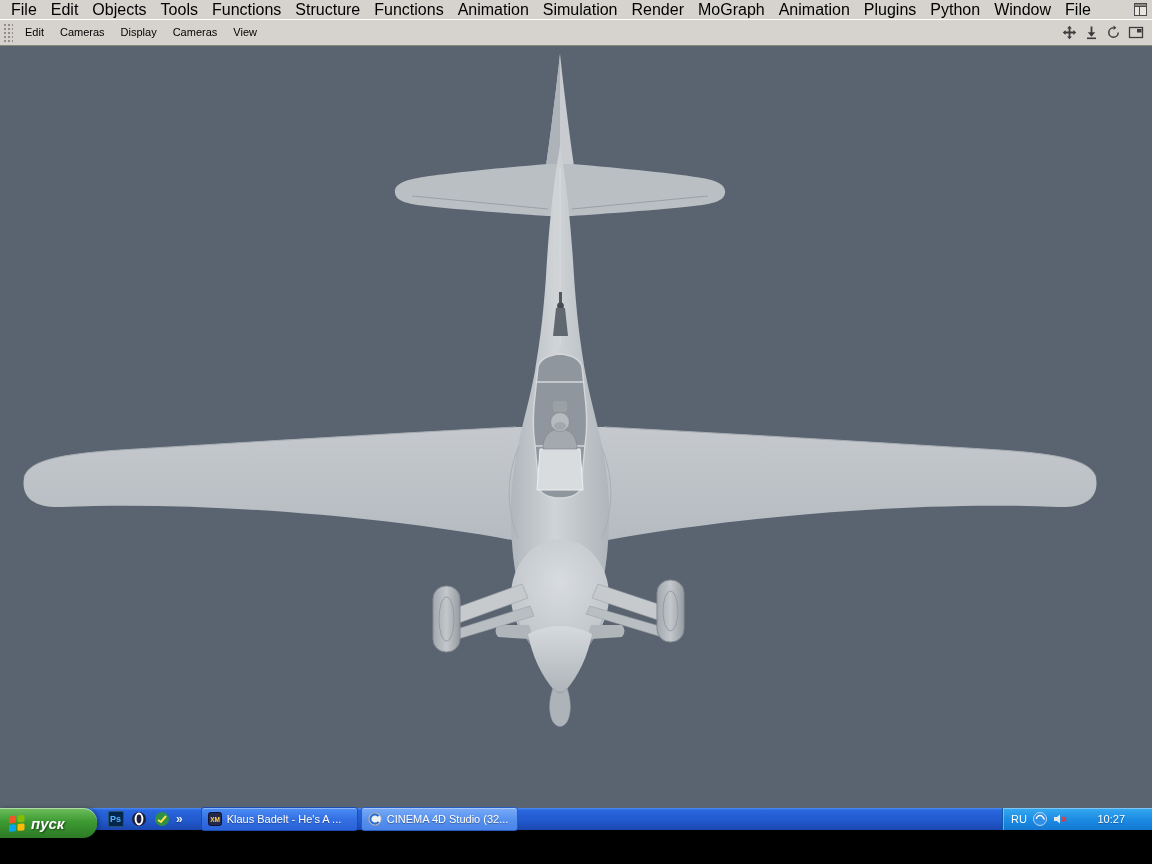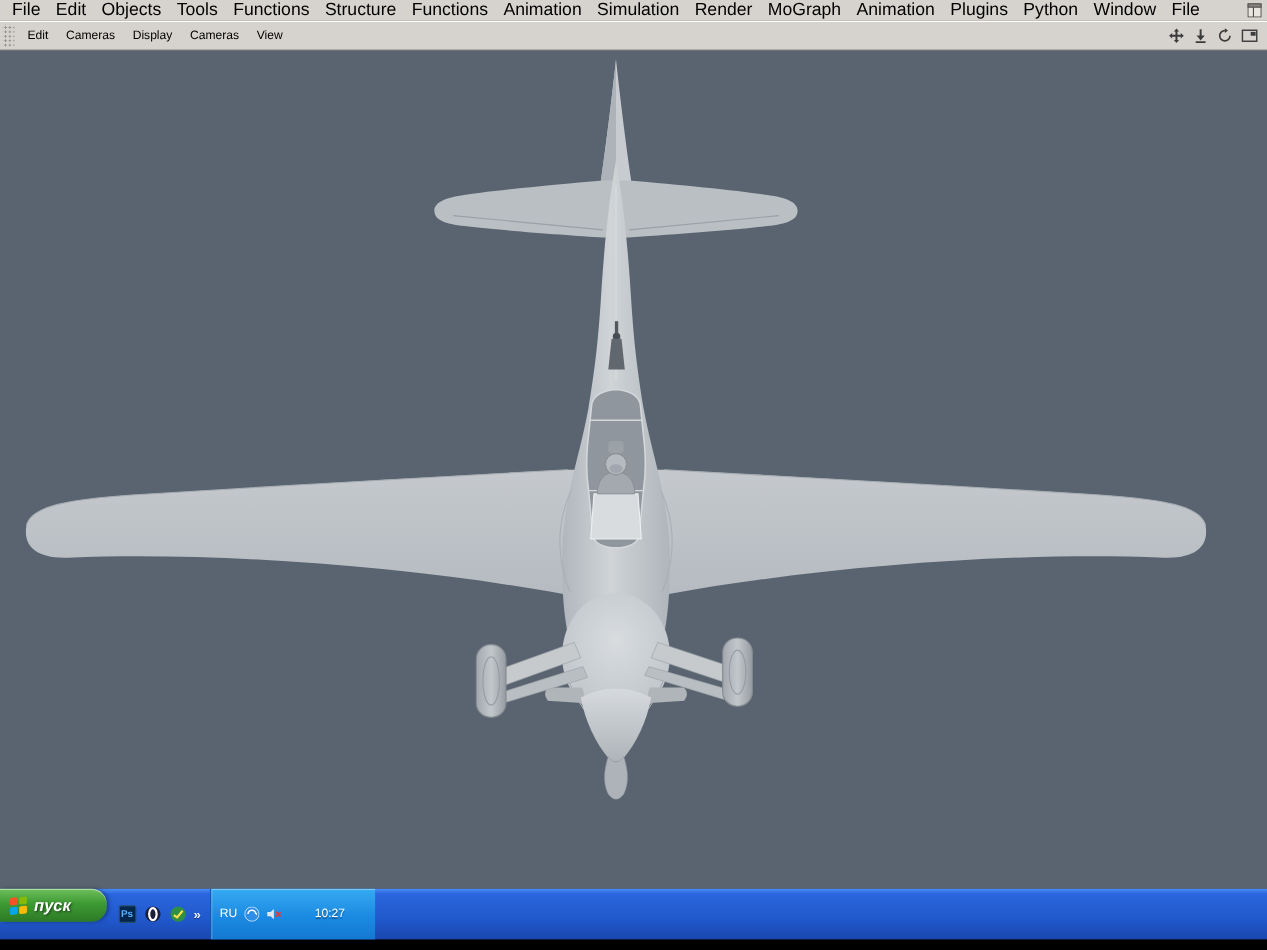--- a/index.html
+++ b/index.html
@@ -36,21 +36,21 @@
   .vtoolbar .mitem { padding:0 8px; line-height:25px; white-space:nowrap; cursor:default; }
   .view-icons { margin-left:auto; display:flex; align-items:center; gap:7px; padding-right:8px; }
   .view-icons svg { display:block; }
 
   
   .viewport { width:1152px; height:762px; position:relative; background:#5a6471; }
   .viewport svg { display:block; }
 
   
   .taskbar {
-    height:46px; width:1152px;
+    height:22px; width:1152px;
     background:linear-gradient(180deg,#4a8cf5 0%,#2a66de 10%,#2158cc 60%,#1a47ae 100%);
     display:flex; align-items:stretch;
     position:relative;
   }
   .start-btn {
     width:97px; height:30px;
     border-radius:0 14px 14px 0;
     background:linear-gradient(180deg,#6fbf5d 0%,#3d9a33 45%,#2e7d26 95%);
     box-shadow:inset 0 1px 0 rgba(255,255,255,.45), 2px 0 4px rgba(0,0,0,.35);
     display:flex; align-items:center; gap:5px;
@@ -282,20 +282,36 @@
     </div>
     <div class="ql-ico">
       <svg width="16" height="16" viewBox="0 0 16 16">
         <circle cx="8" cy="8" r="7" fill="#2f8f46"></circle>
         <path d="M4 9 L7 11 L12 5" stroke="#ffe24a" stroke-width="2" fill="none"></path>
       </svg>
     </div>
     <span class="chevron">»</span>
   </div>
 
+  <div class="win-buttons">
+    <div class="task-btn">
+      <svg width="14" height="14" viewBox="0 0 14 14">
+        <rect x="0.5" y="0.5" width="13" height="13" rx="2" fill="#23274a" stroke="#0e1130"></rect>
+        <text x="7" y="10" font-size="6.5" font-family="Liberation Sans, sans-serif" font-weight="bold" fill="#ffd24a" text-anchor="middle">XM</text>
+      </svg>
+      <span class="tlabel">Klaus Badelt - He's A ...</span>
+    </div>
+    <div class="task-btn active">
+      <svg width="14" height="14" viewBox="0 0 14 14">
+        <circle cx="7" cy="7" r="6.4" fill="#eef1f3" stroke="#8d99a8"></circle>
+        <path d="M10.6 4.2 A4.6 4.6 0 1 0 10.6 9.8" fill="none" stroke="#2f6fd0" stroke-width="2.1"></path>
+      </svg>
+      <span class="tlabel">CINEMA 4D Studio (32...</span>
+    </div>
+  </div>
 
   <div class="tray">
     <span>RU</span>
     <svg width="14" height="14" viewBox="0 0 14 14">
       <circle cx="7" cy="7" r="6.5" fill="#2f8fe8" stroke="#d6eaff" stroke-width="0.8"></circle>
       <path d="M3.5 7 A3.5 3.5 0 0 1 10.5 7" fill="none" stroke="#fff" stroke-width="1.4"></path>
       <path d="M10.5 7 L12 5.6 L11.2 8.4 Z" fill="#fff"></path>
     </svg>
     <svg width="14" height="14" viewBox="0 0 14 14">
       <path d="M1 5 H4 L7 2.4 V11.6 L4 9 H1 Z" fill="#e4e8ec"></path>

